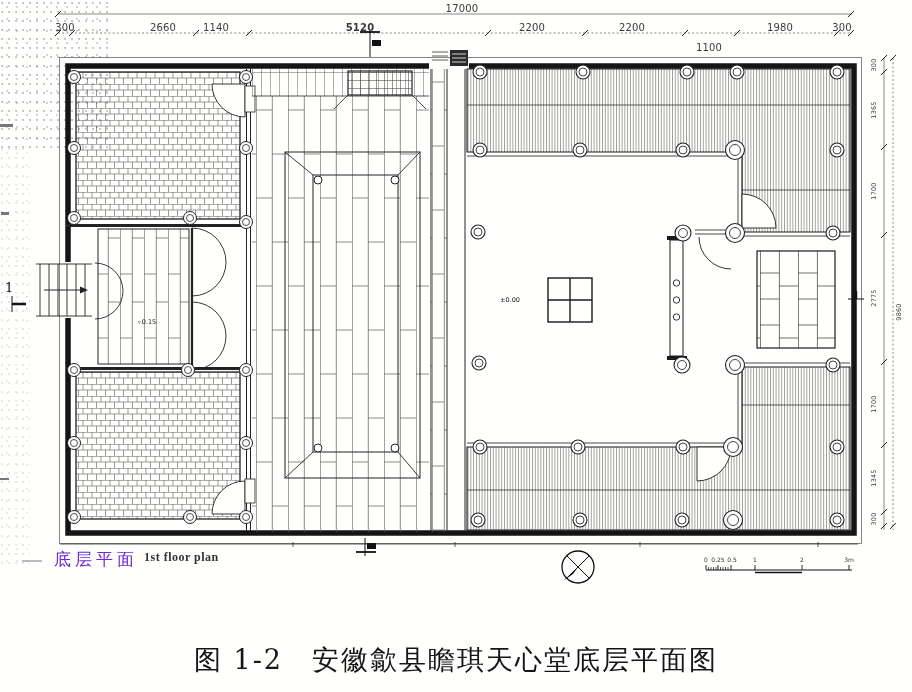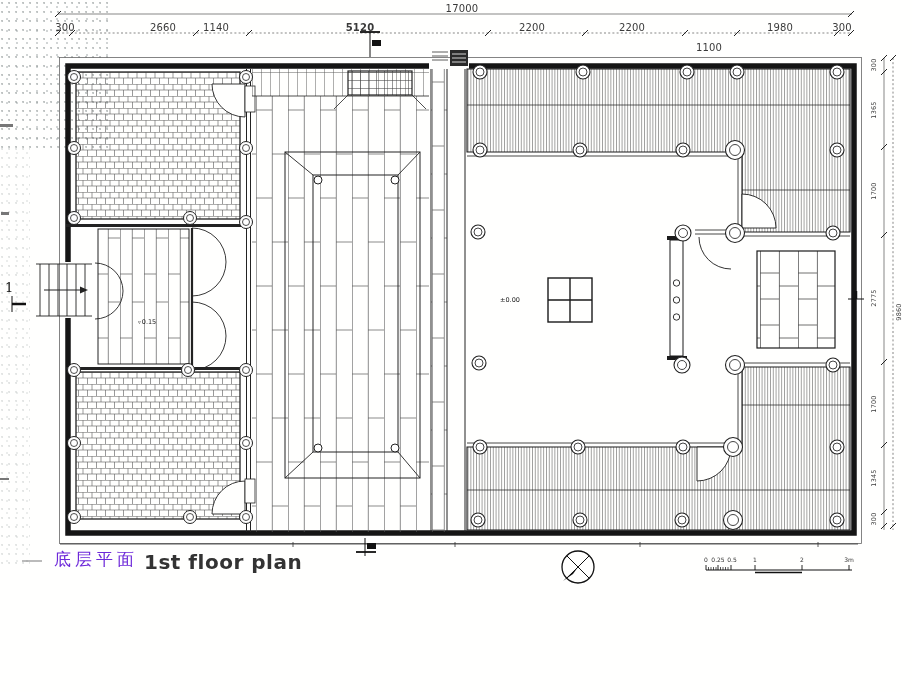--- a/index.html
+++ b/index.html
@@ -6,21 +6,21 @@
   .stage{position:relative;width:912px;height:692px;background:#fffffe;overflow:hidden;
          font-family:"DejaVu Sans","Liberation Sans",sans-serif;color:#222;}
   .stage svg{position:absolute;left:0;top:0;}
   .txt{position:absolute;white-space:nowrap;}
   .dimh{transform:translateX(-50%);font-size:10px;color:#3a3a3a;letter-spacing:.2px;}
   .dimv{transform:translate(-50%,-50%) rotate(-90deg);font-size:6.5px;color:#3a3a3a;letter-spacing:.2px;}
   .elev{font-size:6.5px;color:#222;}
   .elev.tri:before{content:"▿";font-size:5.5px;margin-right:1px;}
   .seclab{font-size:13px;font-family:"DejaVu Serif","Liberation Serif",serif;color:#111;}
   .plancn{font-size:17px;letter-spacing:4px;color:#6d28d9;}
-  .planen{font-size:20px;font-weight:600;letter-spacing:.5px;color:#333;}
+  .planen{font-size:12px;font-weight:600;letter-spacing:.5px;color:#333;font-family:Liberation Serif, serif;}
   .scl{transform:translateX(-50%);font-size:6px;color:#333;}
   .caption{left:0;width:100%;text-align:center;top:642px;font-size:27px;letter-spacing:2px;
            font-family:"DejaVu Serif","Liberation Serif",serif;color:#151515;}
   .sp{position:absolute;background:
       radial-gradient(circle at 30% 30%, rgba(110,120,120,.55) 12%, transparent 14%),
       radial-gradient(circle at 70% 60%, rgba(130,140,140,.45) 10%, transparent 12%);
       background-size:7px 9px,10px 12px;}
   .mk{position:absolute;background:#777;}
 </style>
 </head>
@@ -346,14 +346,15 @@
   <span class="txt plancn" style="left:54px;top:548px;">底层平面</span>
   <span class="txt planen" style="left:144px;top:550px;">1st floor plan</span>
 
   <span class="txt scl" style="left:706px;top:556px;">0</span>
   <span class="txt scl" style="left:718px;top:556px;">0.25</span>
   <span class="txt scl" style="left:732px;top:556px;">0.5</span>
   <span class="txt scl" style="left:755px;top:556px;">1</span>
   <span class="txt scl" style="left:802px;top:556px;">2</span>
   <span class="txt scl" style="left:849px;top:556px;">3m</span>
 
+  <div class="txt caption">图 1-2　安徽歙县瞻琪天心堂底层平面图</div>
 
 </div>
 
 </body></html>

